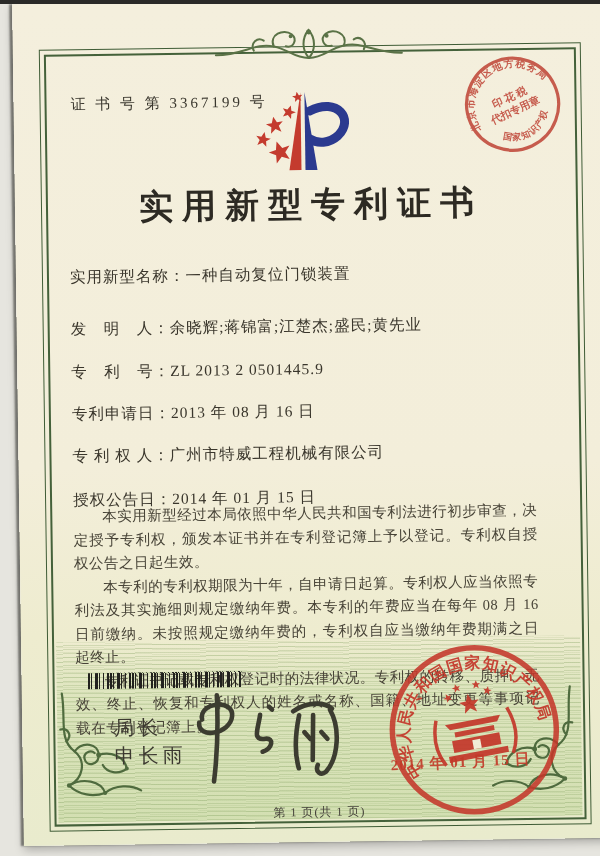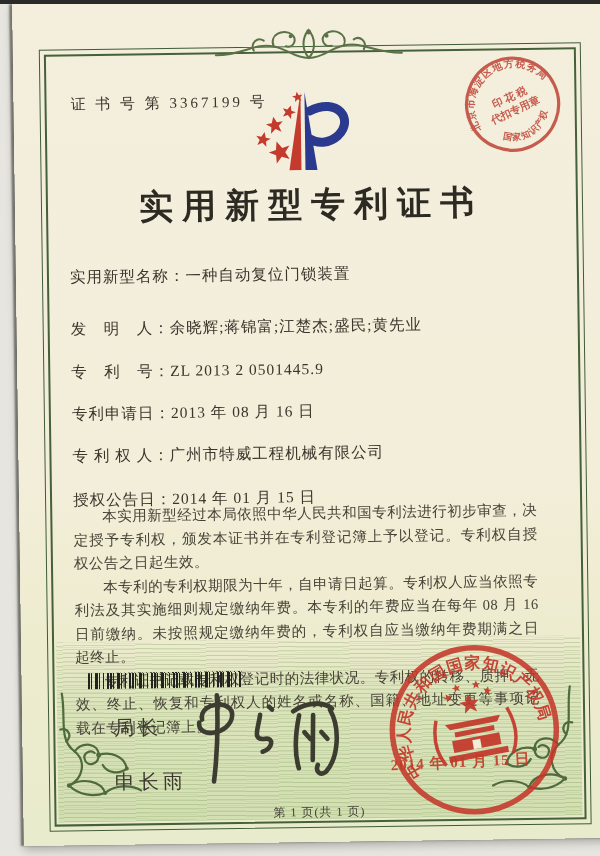--- a/index.html
+++ b/index.html
@@ -163,21 +163,21 @@
 
   <div class="paras">
     <p>本实用新型经过本局依照中华人民共和国专利法进行初步审查，决定授予专利权，颁发本证书并在专利登记簿上予以登记。专利权自授权公告之日起生效。</p>
     <p>本专利的专利权期限为十年，自申请日起算。专利权人应当依照专利法及其实施细则规定缴纳年费。本专利的年费应当在每年 08 月 16 日前缴纳。未按照规定缴纳年费的，专利权自应当缴纳年费期满之日起终止。</p>
     <p>专利证书记载专利权登记时的法律状况。专利权的转移、质押、无效、终止、恢复和专利权人的姓名或名称、国籍、地址变更等事项记载在专利登记簿上。</p>
   </div>
 
   <div class="barcode"></div>
 
   <div class="signer" style="top:712px">局长</div>
-  <div class="signer" style="top:766px">申长雨</div>
+  <div class="signer" style="top:740px">申长雨</div>
 
   <div class="sig-svg">
     <svg viewBox="0 0 190 100" width="190" height="100">
       <g fill="none" stroke="#3c3c30" stroke-width="4.6" stroke-linecap="round" stroke-linejoin="round">
         <path d="M30,30 C26,13 62,9 60,27 C58,45 25,50 27,33"></path>
         <path d="M45,6 C46,35 44,70 41,92"></path>
         <path d="M88,26 C86,40 79,52 93,50 C102,49 100,60 90,63"></path>
         <path d="M97,18 l3,3"></path>
         <path d="M121,23 C136,13 153,14 160,21"></path>
         <path d="M127,27 C122,50 122,66 126,80"></path>

